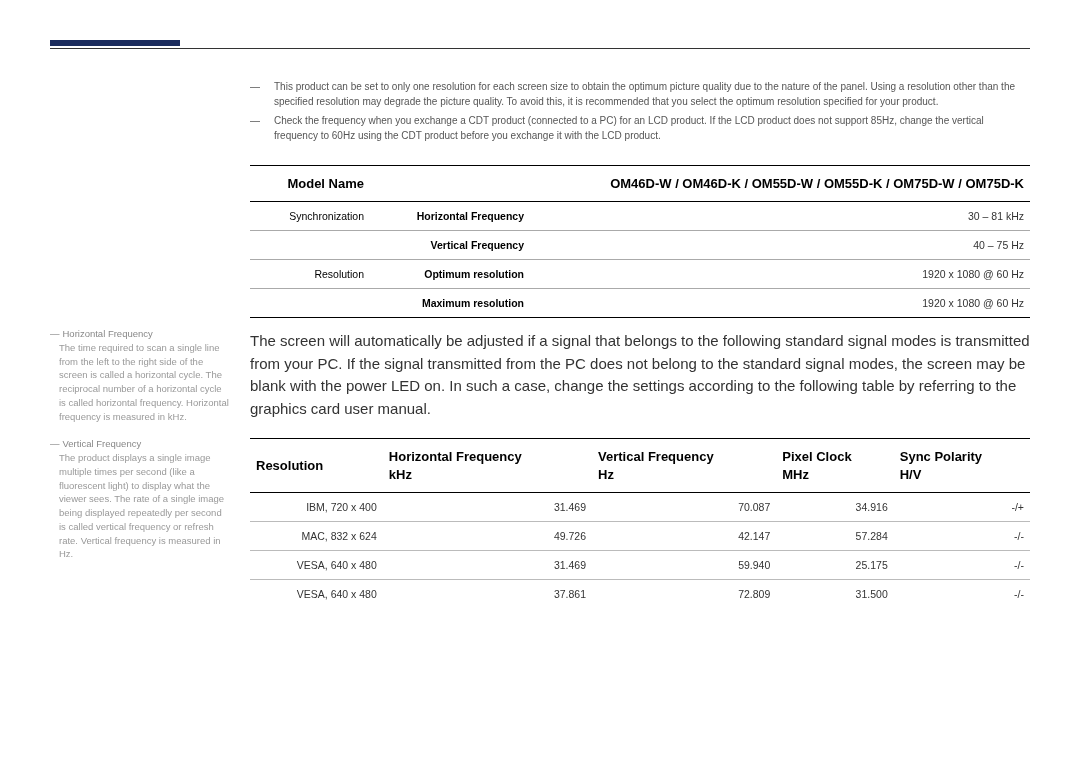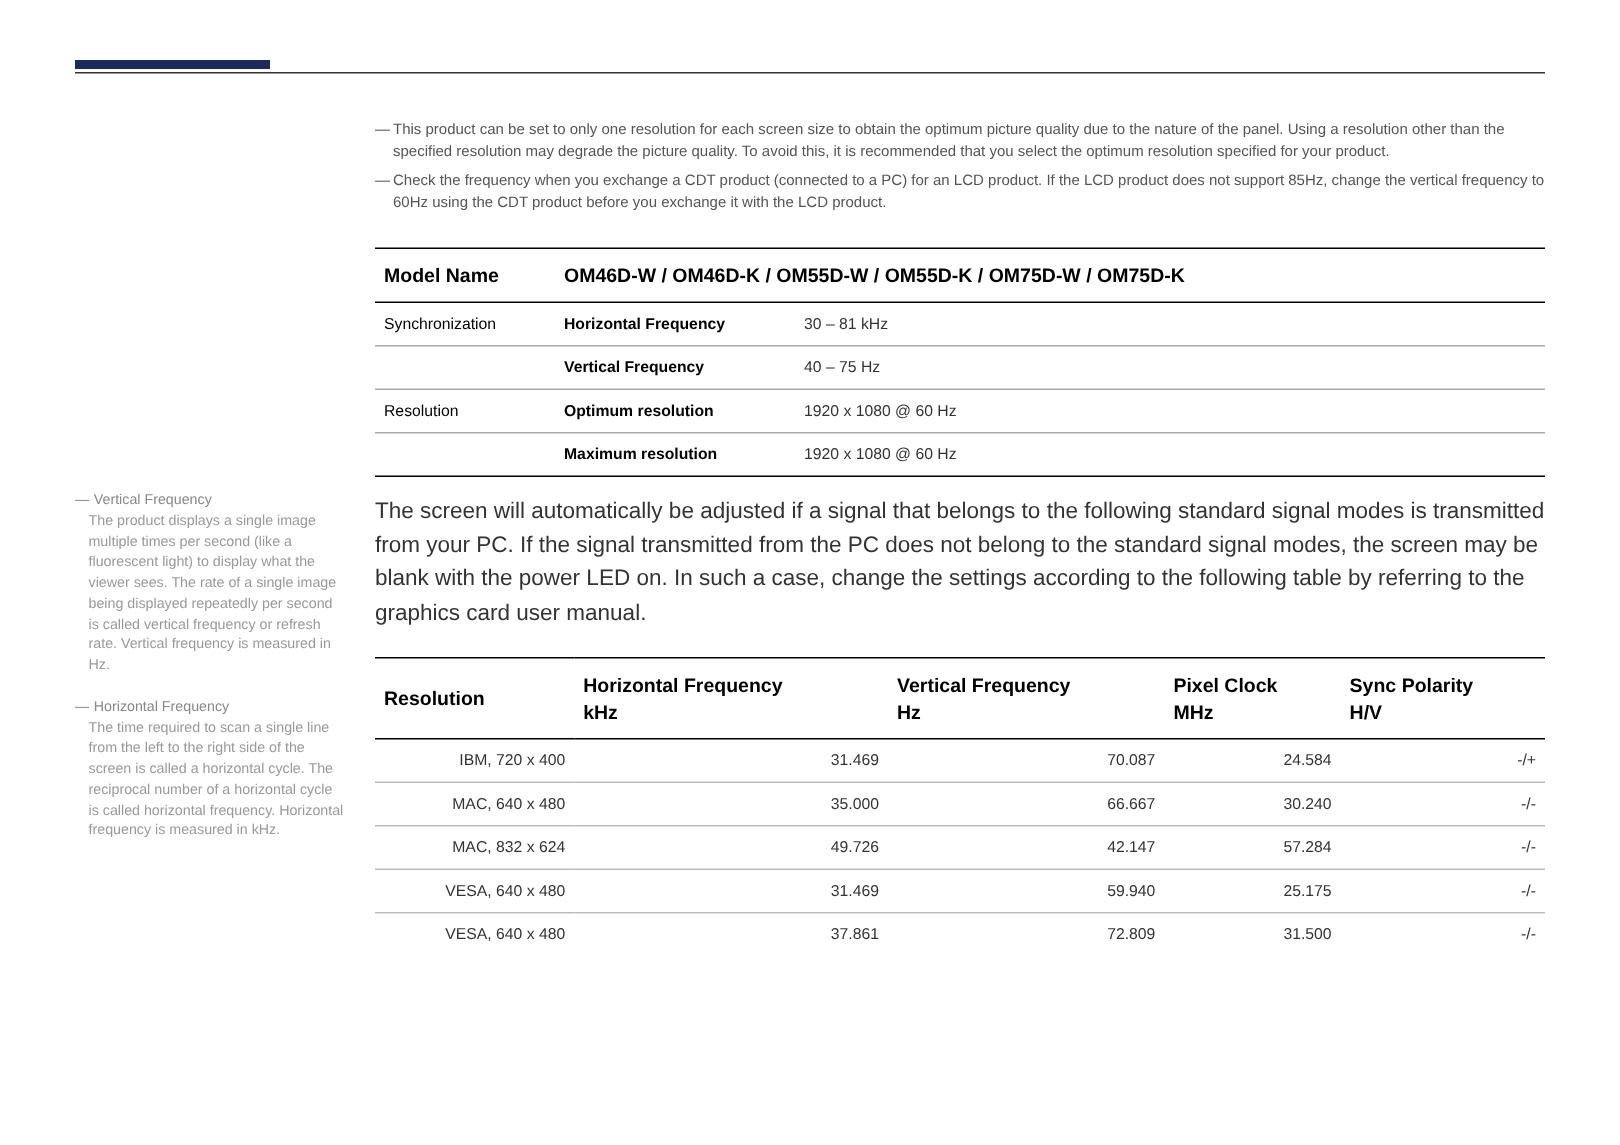--- a/index.html
+++ b/index.html
@@ -65,37 +65,39 @@
     .note-item {
       display: flex;
       margin-bottom: 4px;
     }
     .note-dash {
       width: 12px;
       flex-shrink: 0;
     }
     .note-text {
       flex: 1;
+      margin-left: 12px;
     }
     .spec-table {
       width: 100%;
       border-collapse: collapse;
       font-size: 10.5px;
       margin-bottom: 12px;
     }
     .spec-table > tbody > tr.header-row > td {
       border-top: 1.5px solid #000;
       border-bottom: 1.5px solid #000;
       font-weight: bold;
       font-size: 13px;
       padding: 10px 6px;
     }
     .spec-table td {
       padding: 8px 6px;
       vertical-align: top;
+      text-align: right;
     }
     .spec-row {
       border-bottom: 1px solid #aaa;
     }
     .spec-row.last {
       border-bottom: 1.5px solid #000;
     }
     .spec-label {
       font-weight: normal;
       width: 120px;
@@ -143,26 +145,26 @@
 </head>
 <body>
 
 <div class="top-bar"></div>
 <div class="top-line"></div>
 
 <div class="content">
   <div class="sidebar">
     <div class="sidebar-spacer"></div>
     <div class="sidebar-section">
+      <div><span class="sidebar-dash">―</span><span class="sidebar-title">Horizontal Frequency</span></div>
+      <div class="sidebar-body">The time required to scan a single line from the left to the right side of the screen is called a horizontal cycle. The reciprocal number of a horizontal cycle is called horizontal frequency. Horizontal frequency is measured in kHz.</div>
+    </div>
+    <div class="sidebar-section">
       <div><span class="sidebar-dash">―</span><span class="sidebar-title">Vertical Frequency</span></div>
       <div class="sidebar-body">The product displays a single image multiple times per second (like a fluorescent light) to display what the viewer sees. The rate of a single image being displayed repeatedly per second is called vertical frequency or refresh rate. Vertical frequency is measured in Hz.</div>
-    </div>
-    <div class="sidebar-section">
-      <div><span class="sidebar-dash">―</span><span class="sidebar-title">Horizontal Frequency</span></div>
-      <div class="sidebar-body">The time required to scan a single line from the left to the right side of the screen is called a horizontal cycle. The reciprocal number of a horizontal cycle is called horizontal frequency. Horizontal frequency is measured in kHz.</div>
     </div>
   </div>
 
   <div class="main">
 
     <div class="notes">
       <div class="note-item">
         <span class="note-dash">―</span>
         <span class="note-text">This product can be set to only one resolution for each screen size to obtain the optimum picture quality due to the nature of the panel. Using a resolution other than the specified resolution may degrade the picture quality. To avoid this, it is recommended that you select the optimum resolution specified for your product.</span>
       </div>
@@ -211,29 +213,22 @@
           <th><span>Vertical Frequency</span><br><span>Hz</span></th>
           <th><span>Pixel Clock</span><br><span>MHz</span></th>
           <th><span>Sync Polarity</span><br><span>H/V</span></th>
         </tr>
       </thead>
       <tbody id="timing-body">
       <tr>
             <td>IBM, 720 x 400</td>
             <td>31.469</td>
             <td>70.087</td>
-            <td>24.584</td>
+            <td>34.916</td>
             <td>-/+</td>
-          </tr>
-          <tr>
-            <td>MAC, 640 x 480</td>
-            <td>35.000</td>
-            <td>66.667</td>
-            <td>30.240</td>
-            <td>-/-</td>
           </tr>
           <tr>
             <td>MAC, 832 x 624</td>
             <td>49.726</td>
             <td>42.147</td>
             <td>57.284</td>
             <td>-/-</td>
           </tr>
           <tr>
             <td>VESA, 640 x 480</td>

